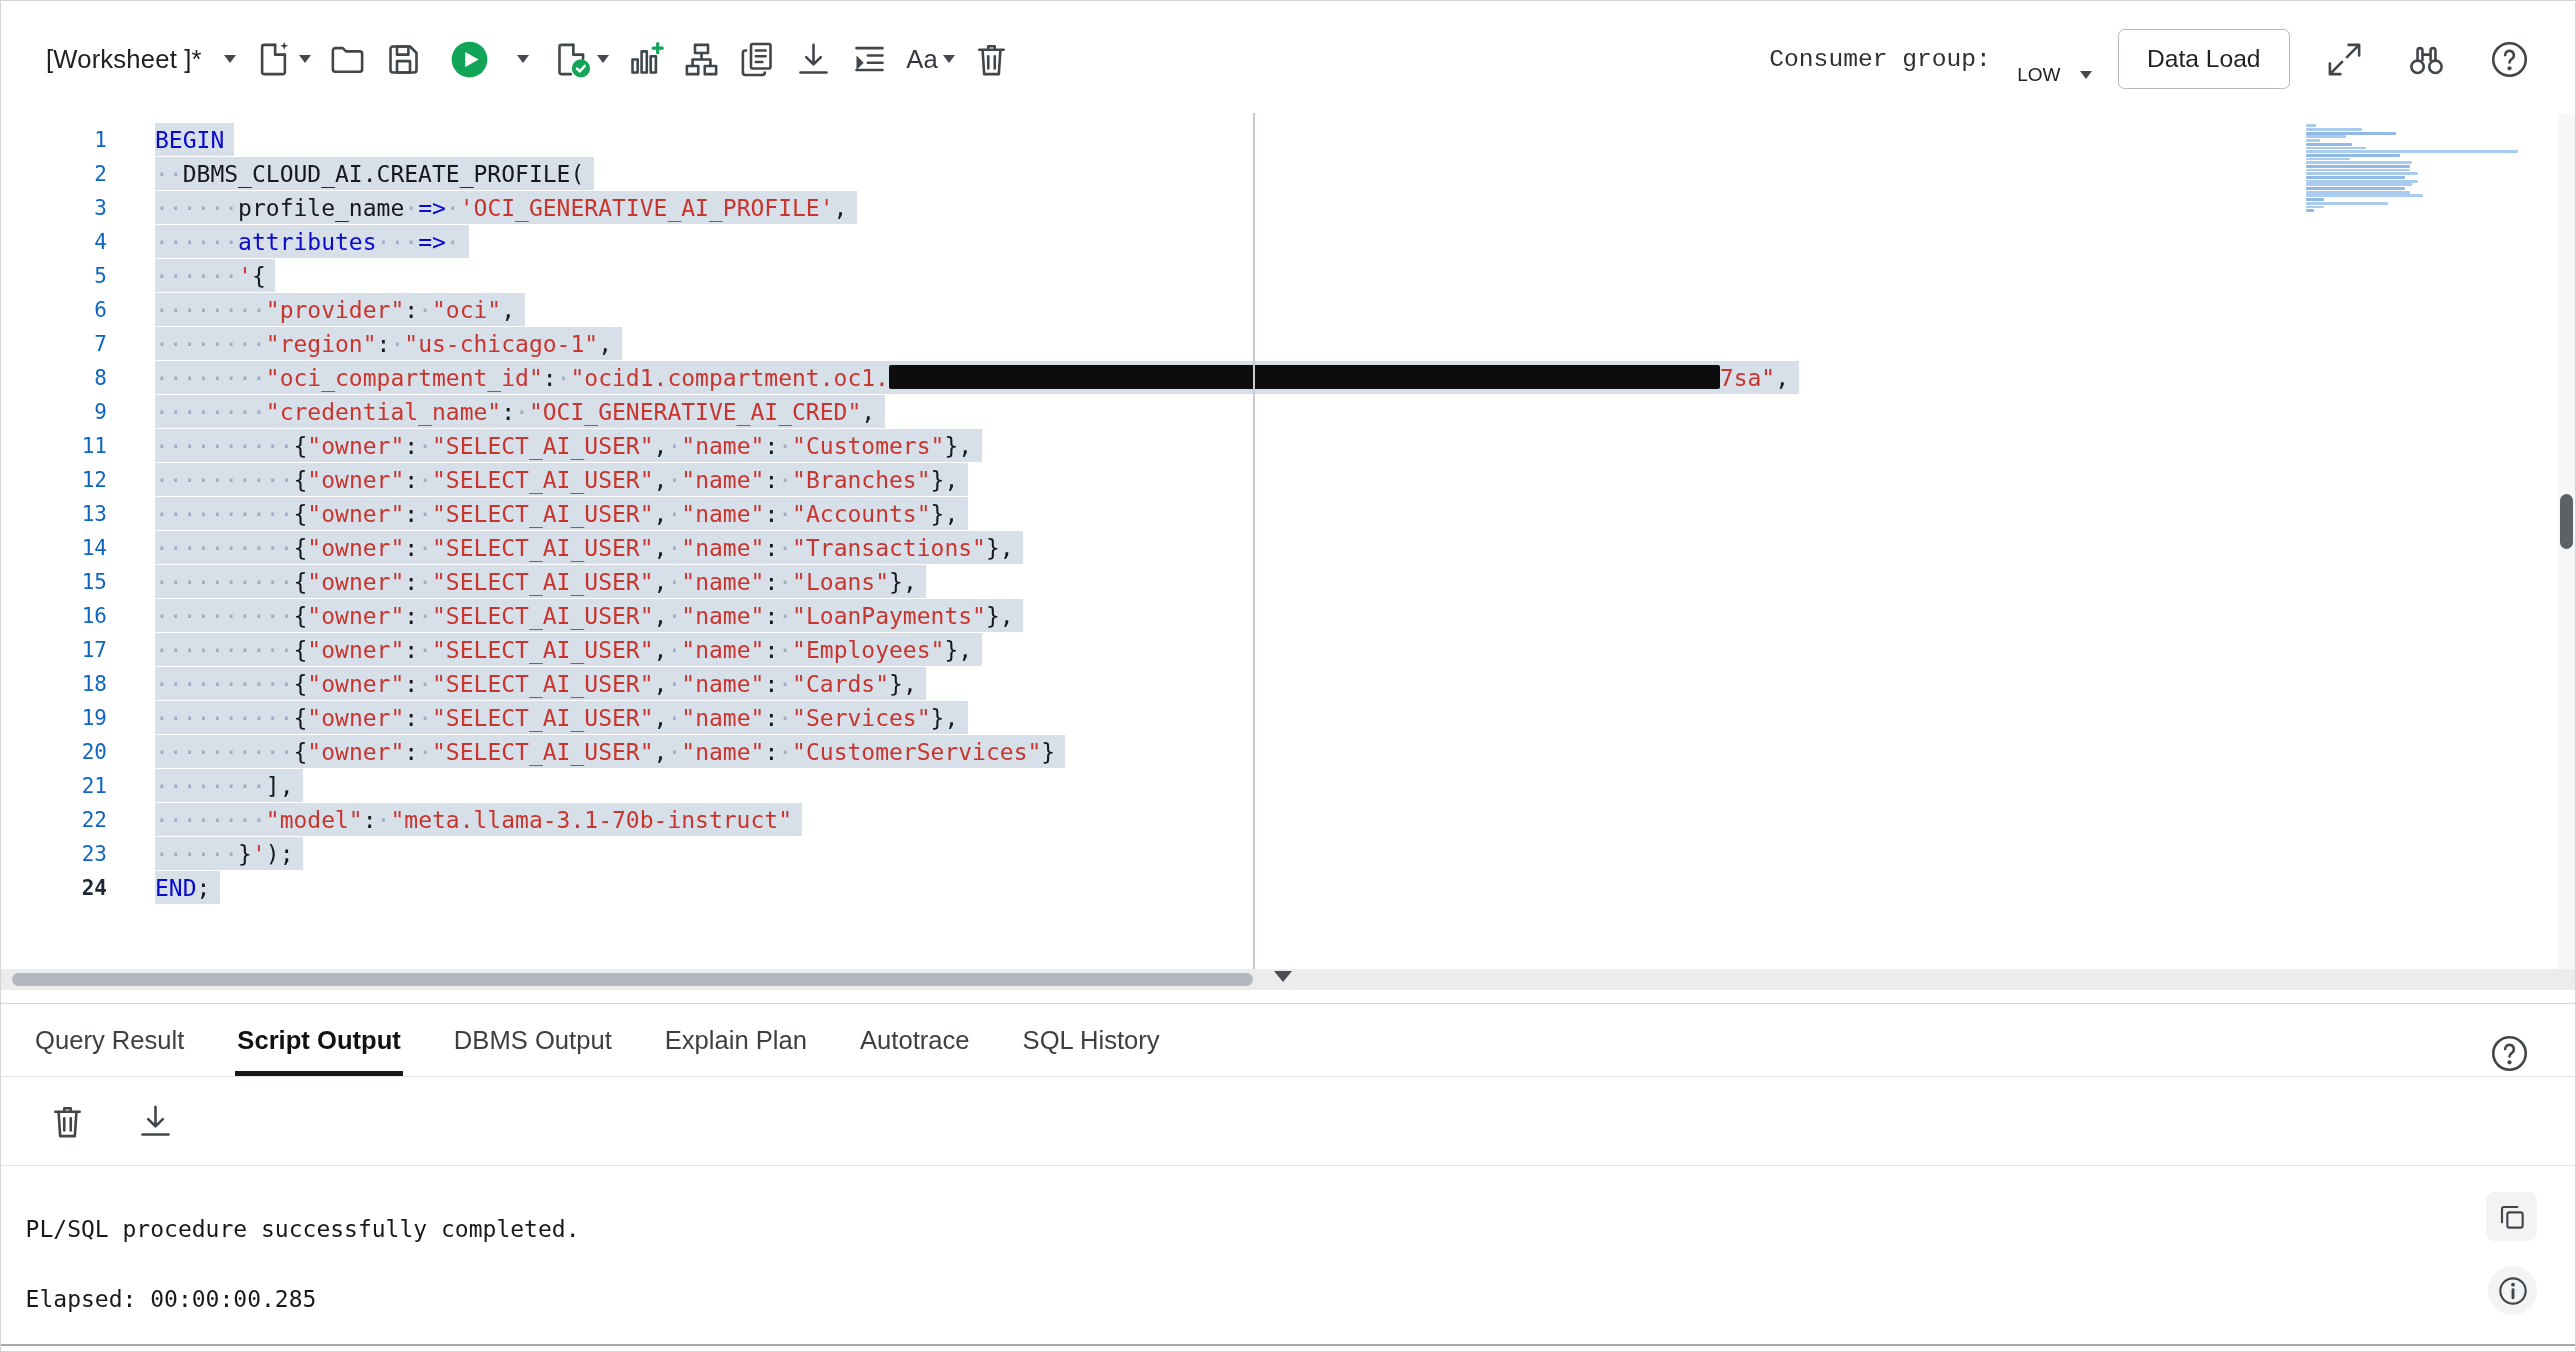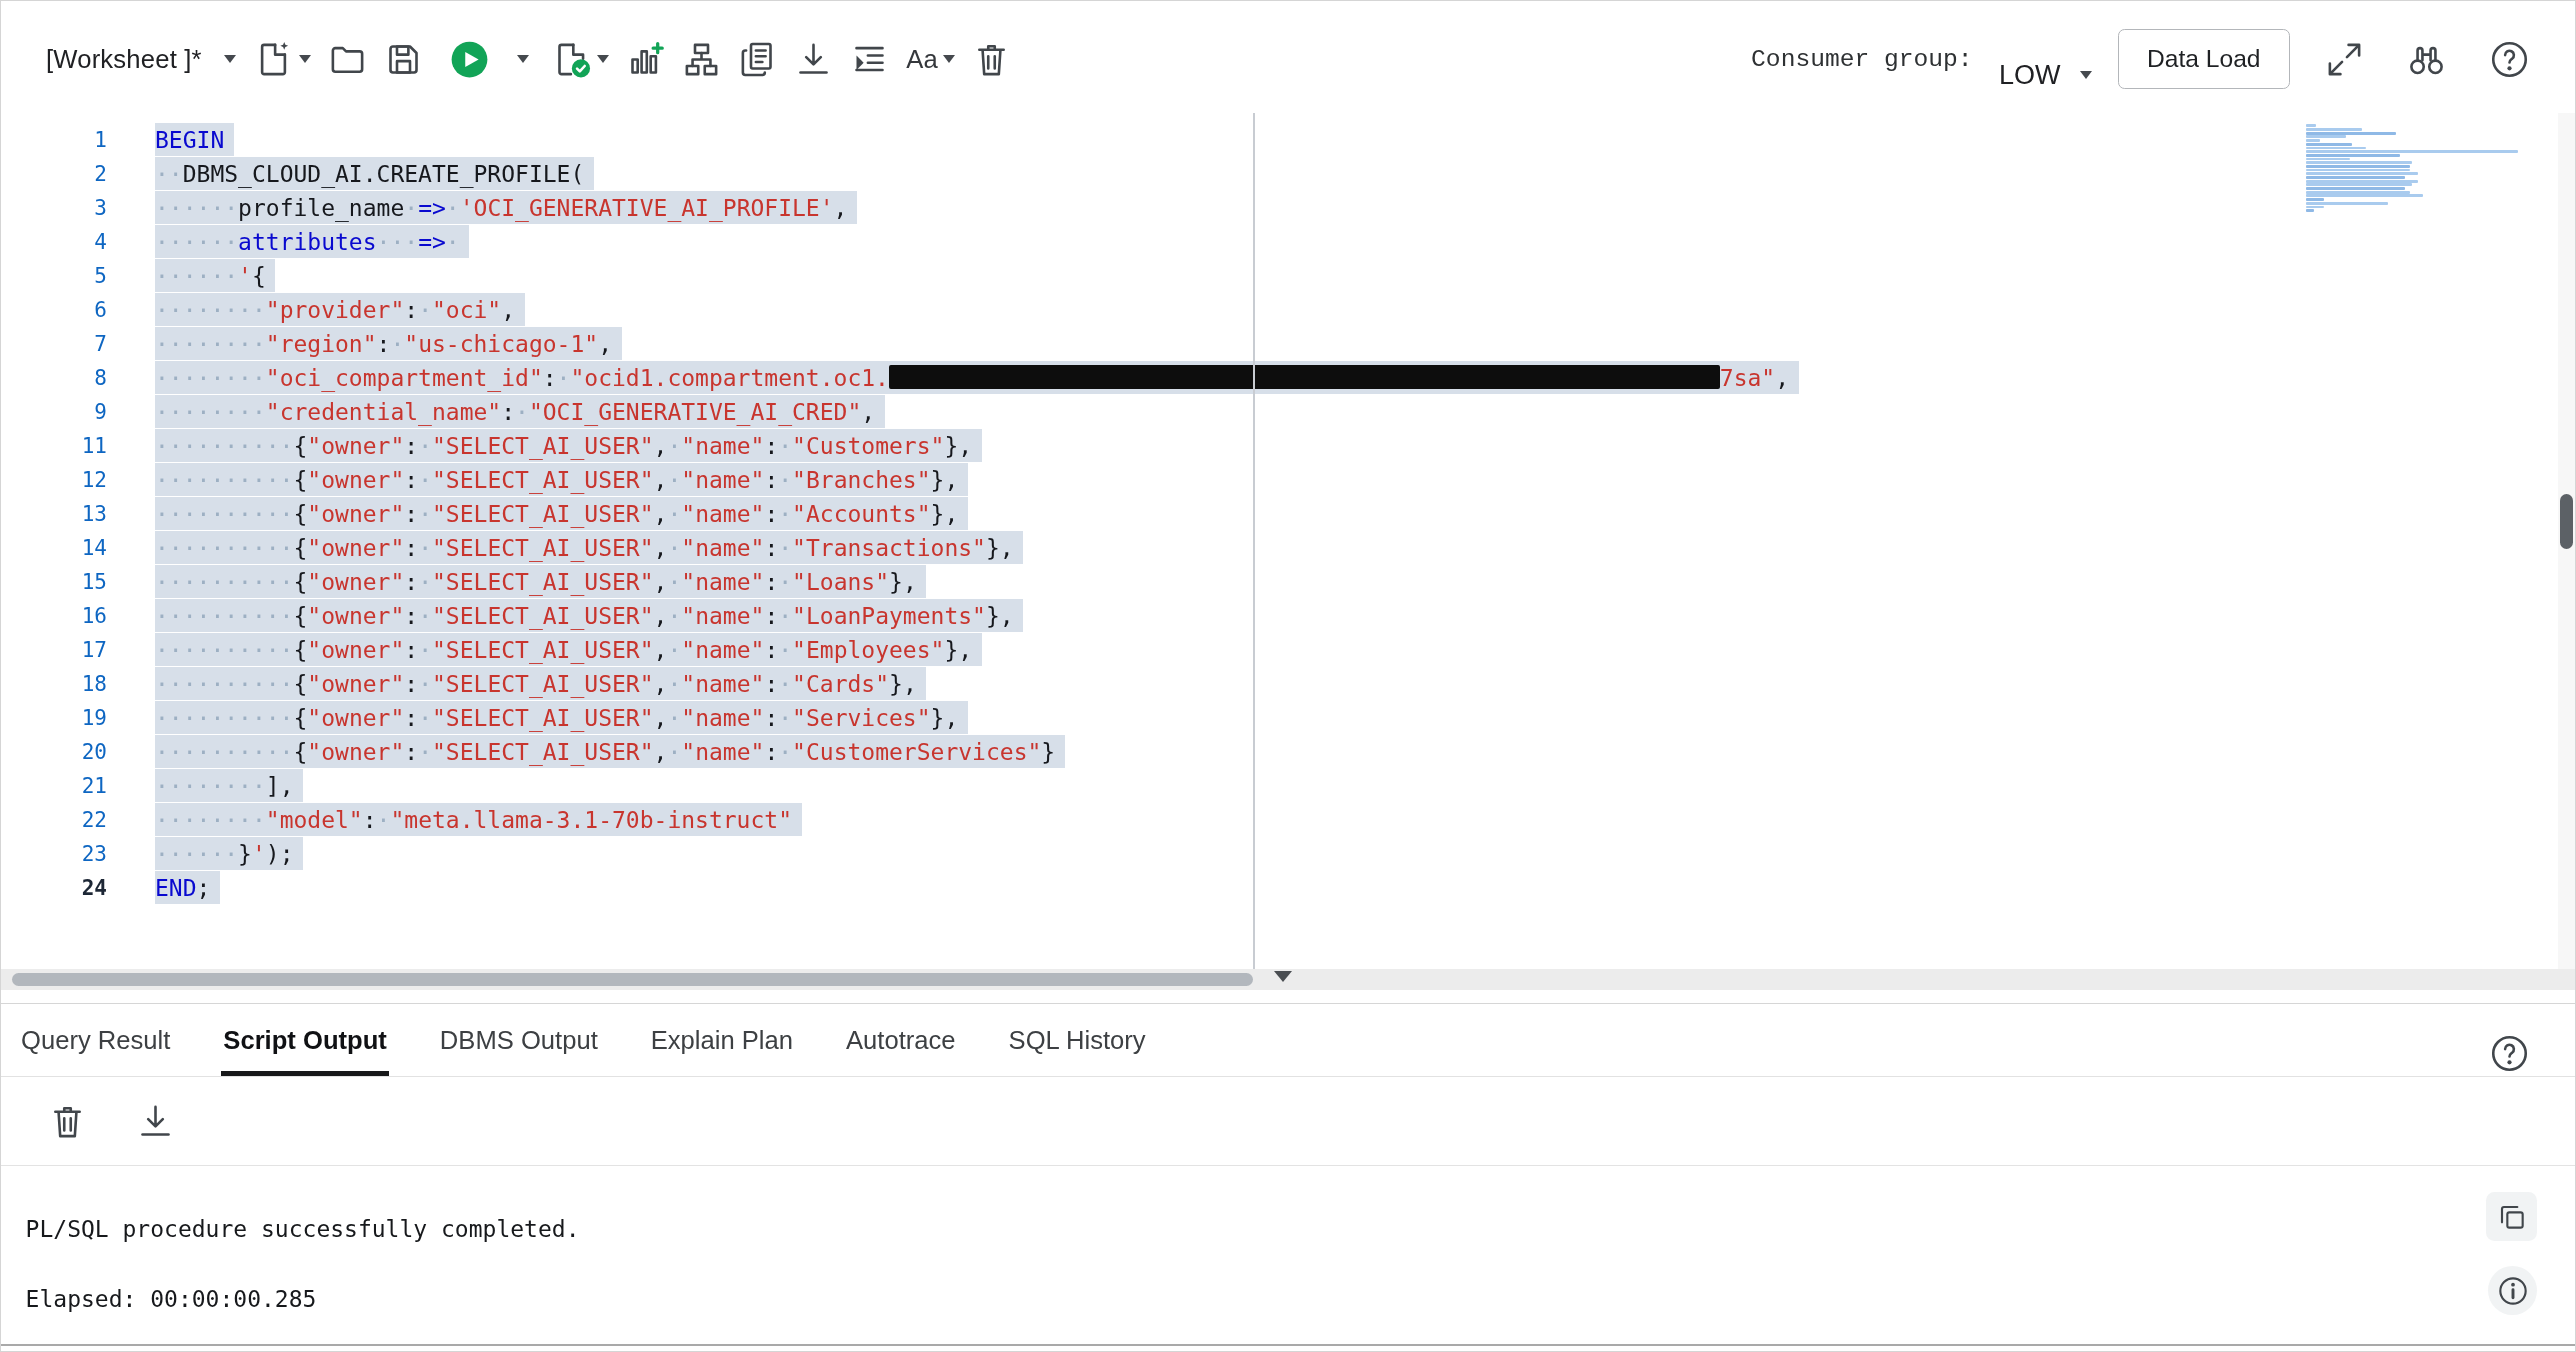--- a/index.html
+++ b/index.html
@@ -13,21 +13,21 @@
   .ws-title { font-size:25.6px; color:#202124; letter-spacing:0.2px; display:flex; align-items:center; gap:17px; cursor:pointer; }
   .ibtn { display:flex; align-items:center; justify-content:center; height:64px; min-width:47px; padding:0 8.5px; cursor:pointer; border:none; background:transparent; }
   .ibtn.grp { margin-left:9.5px; }
   svg.ic { width:39px; height:39px; stroke:#41464b; fill:none; stroke-width:1.6; stroke-linecap:round; stroke-linejoin:round; }
   svg.ic .fillit { fill:#41464b; stroke:none; }
   svg.ic .green { stroke:var(--green); }
   svg.ic .greenfill { fill:var(--green); stroke:none; }
   .caret { width:0; height:0; border-left:6.6px solid transparent; border-right:6.6px solid transparent; border-top:8.5px solid #45494e; margin-left:5.7px; }
   .aa-label { font-size:25.6px; color:#35383c; font-weight:400; }
   .cg-label { font-size:24.6px; color:#2e3133;font-family:Liberation Mono, monospace; }
-  .cg-value { font-size:27px; color:#202124; display:flex; align-items:center; gap:13.3px; cursor:pointer;margin-top:32px; }
+  .cg-value { font-size:19px; color:#202124; display:flex; align-items:center; gap:13.3px; cursor:pointer;margin-top:32px; }
   .dataload-btn { font-size:24.6px; color:#1f2124; border:1.9px solid #b3b6ba; border-radius:6.6px; padding:15px 28px; background:#fff; cursor:pointer; }
 
   
   .editor { position:absolute; top:112px; left:0; right:0; height:856px; background:#fff; overflow:hidden; }
   .colguide { position:absolute; left:1252px; top:0; bottom:0; width:1.9px; background:#c8ccd2; }
   .code-lines { position:relative; padding-top:9.5px; }
   .codeline { display:flex; height:34px; line-height:34px; font-family:"DejaVu Sans Mono",monospace; font-size:23px; white-space:pre; }
   .lnum { width:106px; text-align:right; font-size:21px; color:var(--lnum); flex:none; }
   .lnum.active { color:#1d2735; font-weight:700; }
   .ltext { margin-left:48px; }
@@ -41,21 +41,21 @@
   .mmbar { height:2.8px; margin-bottom:0.9px; background:#a9cbee; border-radius:0.9px; }
   .mmbar:nth-child(3n) { background:#8fb9e6; }
   .vscroll { position:absolute; top:0; right:0; bottom:0; width:17px; background:#f7f7f7; }
   .vthumb { position:absolute; top:381px; right:1.9px; width:13.3px; height:55px; background:#5c6166; border-radius:6.6px; }
 
   .hscroll { position:absolute; top:968px; left:0; right:0; height:21px; background:#ececec; }
   .hthumb { position:absolute; left:11.4px; top:3.8px; width:1241px; height:13.3px; background:#b2b7bd; border-radius:7.6px; }
   .split-handle { position:absolute; left:1273px; top:1.9px; width:0; height:0; border-left:9.5px solid transparent; border-right:9.5px solid transparent; border-top:11.4px solid #4a4e52; cursor:row-resize; }
 
   
-  .tabbar { position:absolute; top:1002px; left:0; right:0; height:74px; border-top:0.9px solid #d6d6d6; border-bottom:0.9px solid #e2e2e2; background:#fff; display:flex; align-items:stretch; padding-left:20px; }
+  .tabbar { position:absolute; top:1002px; left:0; right:0; height:74px; border-top:0.9px solid #d6d6d6; border-bottom:0.9px solid #e2e2e2; background:#fff; display:flex; align-items:stretch; padding-left:34px; }
   .tab { position:relative; display:flex; align-items:center; margin-right:53px; font-size:25.6px; color:#3d4043; cursor:pointer; }
   .tab.active { color:#101114; font-weight:700; }
   .tab.active::after { content:""; position:absolute; left:-1.9px; right:-1.9px; bottom:0; height:4.7px; background:#17181a; }
   .tab-help { position:absolute; right:38px; top:17px; }
 
   .out-toolbar { position:absolute; top:1077px; left:0; right:0; height:88px; border-bottom:0.9px solid #e3e3e3; background:#fff; display:flex; align-items:center; padding-left:38px; gap:32px; }
   .output { position:absolute; top:1165px; left:0; right:0; height:178px; background:#fff; padding:49px 0 0 24.6px; font-family:"DejaVu Sans Mono",monospace; font-size:23px; color:#17191c; }
   .outline { line-height:28px; margin-bottom:42px; white-space:pre; }
   .out-copy { position:absolute; top:1191px; right:38px; width:51px; height:49px; background:#f1f3f4; border:none; border-radius:8.5px; display:flex; align-items:center; justify-content:center; cursor:pointer; }
   .out-info { position:absolute; top:1265px; right:38px; width:49px; height:49px; background:#f1f3f4; border:none; border-radius:50%; display:flex; align-items:center; justify-content:center; cursor:pointer; }

